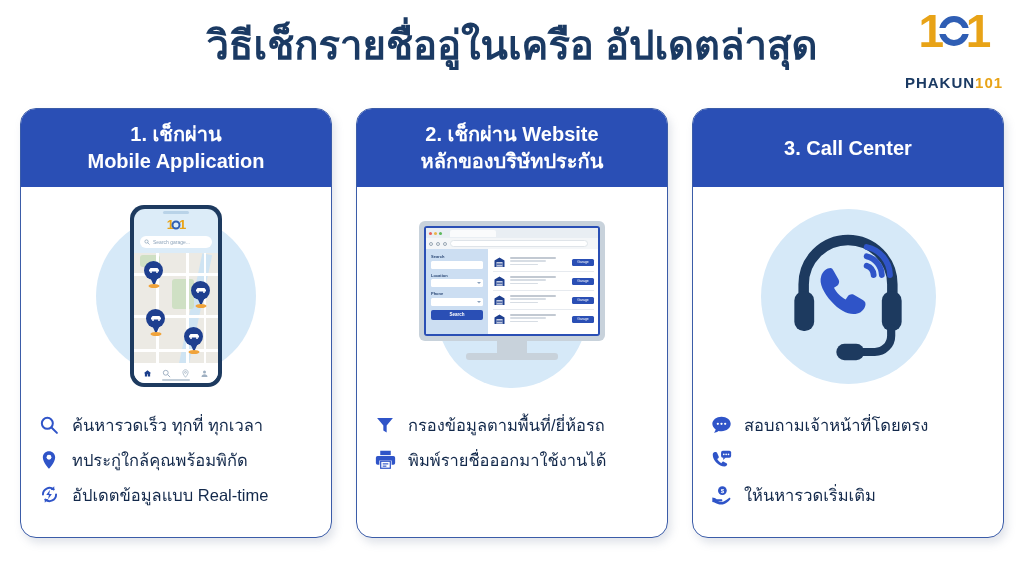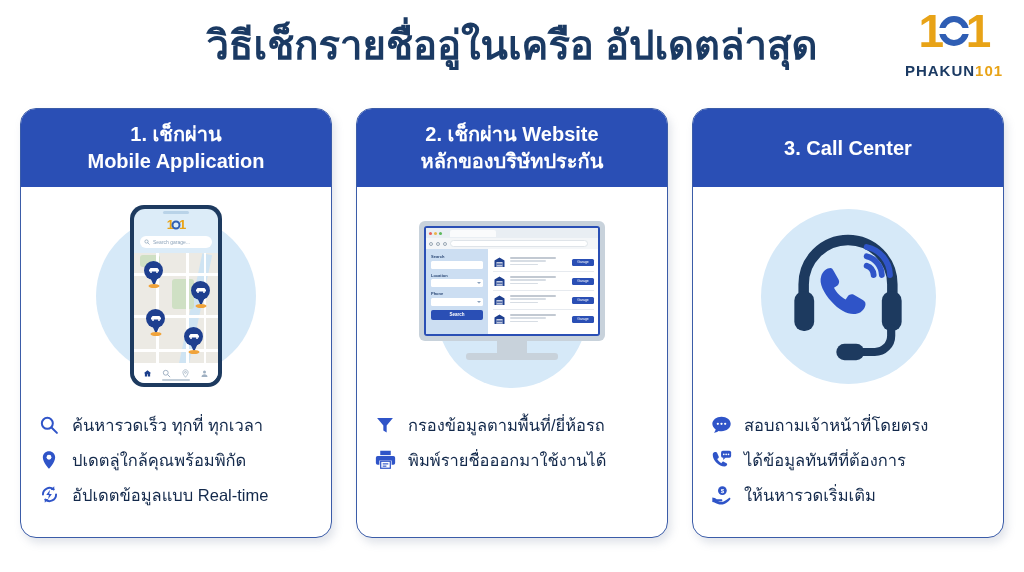--- a/index.html
+++ b/index.html
@@ -83,21 +83,21 @@
     bottom: 6px;
     width: 8px;
     height: 6px;
     background: #ffffff;
   }
   .brand-name {
     font-size: 15px;
     font-weight: bold;
     letter-spacing: 1px;
     color: #1b3a63;
-    margin-top: 6px;
+    margin-top: 18px;
   }
   .brand-name .num {
     color: #e8a317;
   }
 
   
   .cards {
     position: absolute;
     left: 0; top: 108px;
     width: 1024px;
@@ -666,21 +666,21 @@
           </span>
           <span class="bullet-text">ค้นหารวดเร็ว ทุกที่ ทุกเวลา</span>
         </div>
         <div class="bullet">
           <span class="bullet-icon">
             <svg width="20" height="20" viewBox="0 0 24 24">
                 <path d="M12 1.5c-4.1 0-7.4 3.3-7.4 7.4 0 5.6 7.4 13.6 7.4 13.6s7.4-8 7.4-13.6c0-4.1-3.3-7.4-7.4-7.4z" fill="currentColor"></path>
                 <circle cx="12" cy="8.7" r="2.9" fill="#ffffff"></circle>
               </svg>
           </span>
-          <span class="bullet-text">ปเดตลู่ใกล้คุณพร้อมพิกัด</span>
+          <span class="bullet-text">ทประกู่ใกล้คุณพร้อมพิกัด</span>
         </div>
         <div class="bullet">
           <span class="bullet-icon">
             <svg width="21" height="21" viewBox="0 0 24 24">
               <path d="M4.5 12a7.5 7.5 0 0 1 12.3-5.8" fill="none" stroke="currentColor" stroke-width="2.2" stroke-linecap="round"></path>
               <path d="M19.5 12a7.5 7.5 0 0 1-12.3 5.8" fill="none" stroke="currentColor" stroke-width="2.2" stroke-linecap="round"></path>
               <path d="M17.4 2.6l0 4.2-4.2 0z" fill="currentColor"></path>
               <path d="M6.6 21.4l0-4.2 4.2 0z" fill="currentColor"></path>
               <path d="M12.6 6.6l-4.3 6h3l-0.9 4.8 4.3-6h-3z" fill="currentColor"></path>
             </svg>
@@ -883,21 +883,20 @@
               <path d="M4.5 3.5c-1.2 0-2.5 1.3-2.5 3 0 6.5 7 13.5 13.5 13.5 1.7 0 3-1.3 3-2.5 0-.6-.3-1-.8-1.3l-3.2-1.7c-.7-.4-1.5-.1-1.9.5l-.8 1.2c-2-1.2-3.6-2.8-4.7-4.8l1.2-.8c.6-.4.9-1.2.5-1.9L6.9 4.3c-.3-.5-.8-.8-1.3-.8z" fill="currentColor"></path>
               <rect x="11.5" y="2" width="11.5" height="8" rx="2" fill="currentColor"></rect>
               <path d="M14 9.5l0 3 3-3z" fill="currentColor"></path>
               <g fill="#ffffff">
                   <circle cx="14.6" cy="6" r="1"></circle>
                   <circle cx="17.3" cy="6" r="1"></circle>
                   <circle cx="20" cy="6" r="1"></circle>
                 </g>
             </svg>
           </span>
-          <span class="bullet-text">ได้ข้อมูลทันทีที่ต้องการ</span>
         </div>
         <div class="bullet">
           <span class="bullet-icon">
             <svg width="21" height="21" viewBox="0 0 24 24">
               <circle cx="13" cy="7.5" r="5" fill="currentColor"></circle>
               <text x="13" y="10.4" font-size="7" fill="#ffffff" text-anchor="middle" font-family="Liberation Sans, sans-serif" font-weight="bold">$</text>
               <path d="M1.5 15.5c2 0 3.5 1 5 2h5c1 0 1.5.5 1.5 1.2s-.6 1.1-1.5 1.1H8c2.5.6 5 .9 6.4.2 2-1 4-2.6 6.2-4 .9-.6 2 .4 1.4 1.4-1.8 2.8-5.4 5.2-8.6 5.9-3 .7-6.5-.4-8.4-1.6-1-.6-2.3-1-3.5-1z" fill="currentColor"></path>
             </svg>
           </span>
           <span class="bullet-text">ให้นหารวดเริ่มเติม</span>

